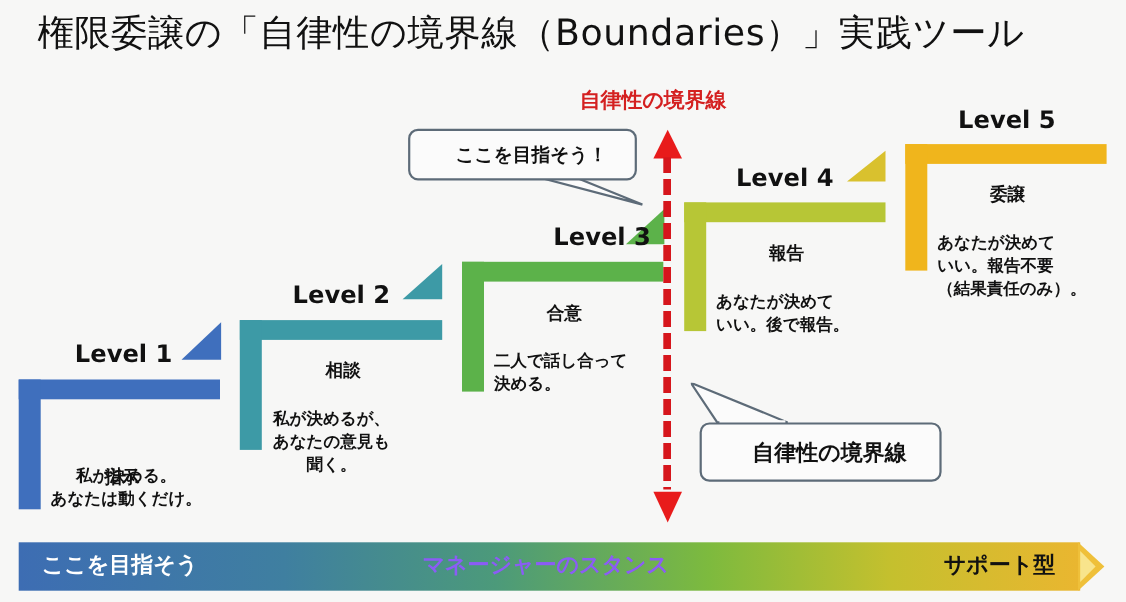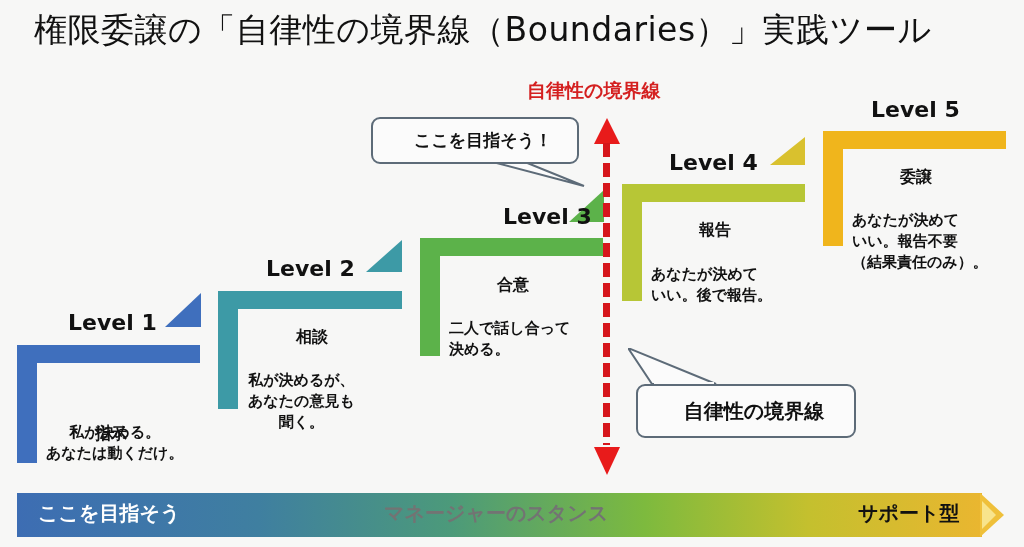--- a/index.html
+++ b/index.html
@@ -149,14 +149,14 @@
   <line x1="26" y1="36" x2="86" y2="36" stroke="#fbfbfb" stroke-width="4"></line>
 </svg>
 <div class="callout" style="left:636px; top:384px; width:200px; height:50px; font-size:20px;">
   <span>自律性の境界線</span>
 </div>
 
 <div class="stance-bar"></div>
 <div class="stance-tip"></div>
 <div class="stance-tip-shine"></div>
 <div class="stance-text" style="left:38px; color:#ffffff;">ここを目指そう</div>
-<div class="stance-text" style="left:384px; color:#737373;">マネージャーのスタンス</div>
+<div class="stance-text" style="left:384px; color:#8b5cf6;">マネージャーのスタンス</div>
 <div class="stance-text" style="left:858px; color:#111111;">サポート型</div>
 
 </body></html>

